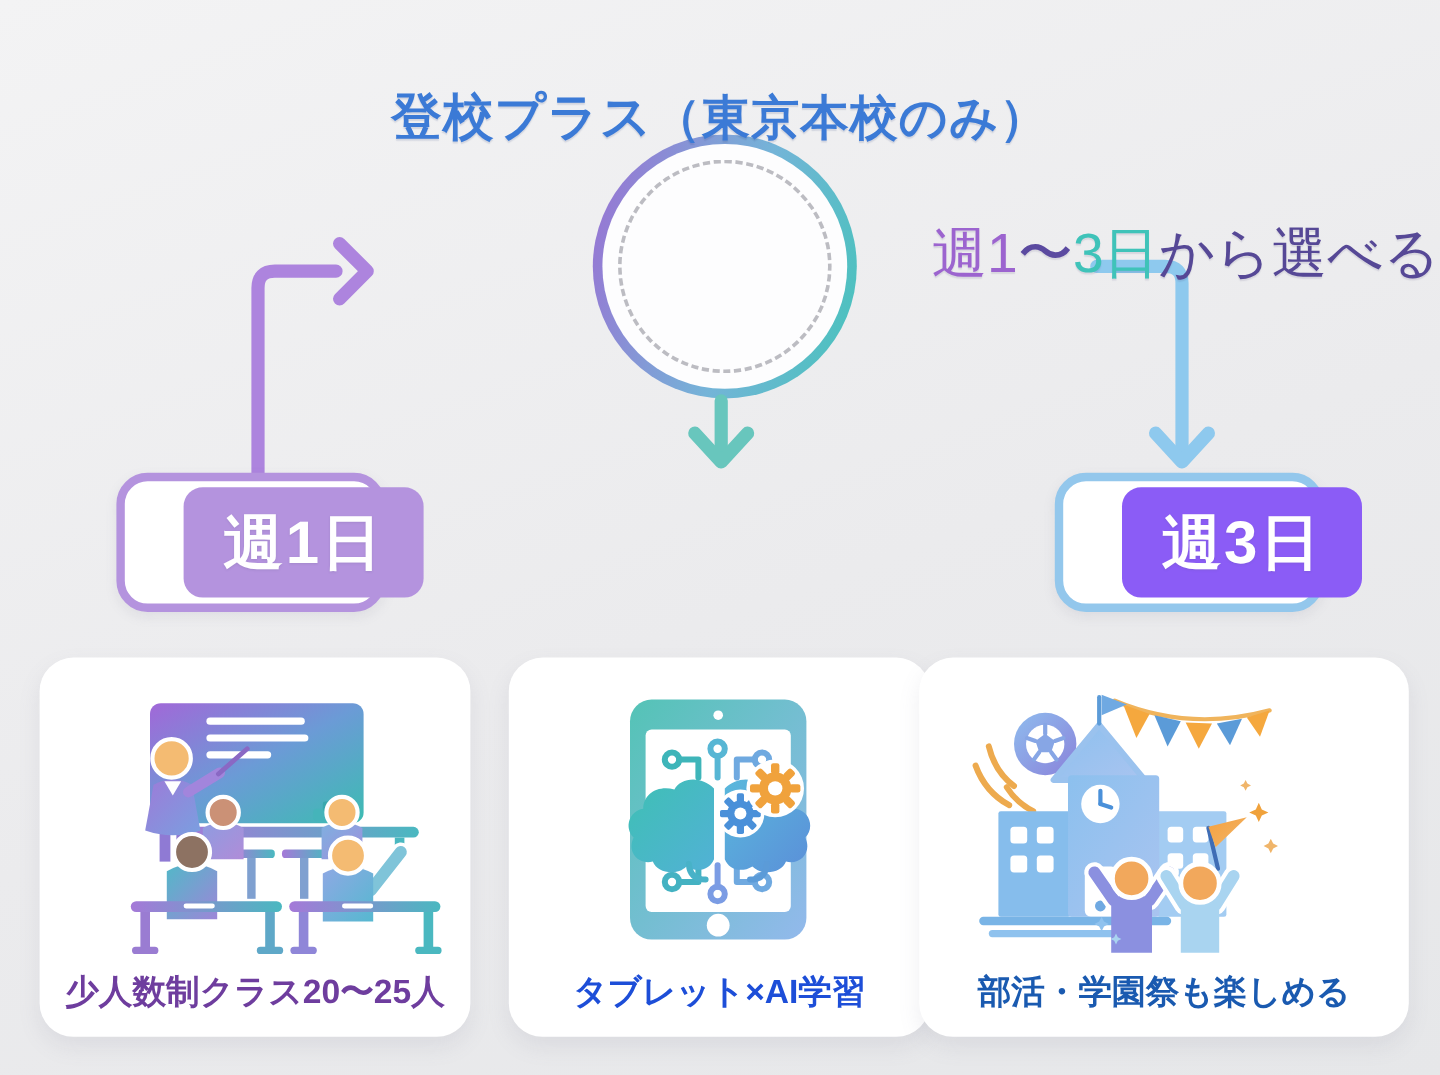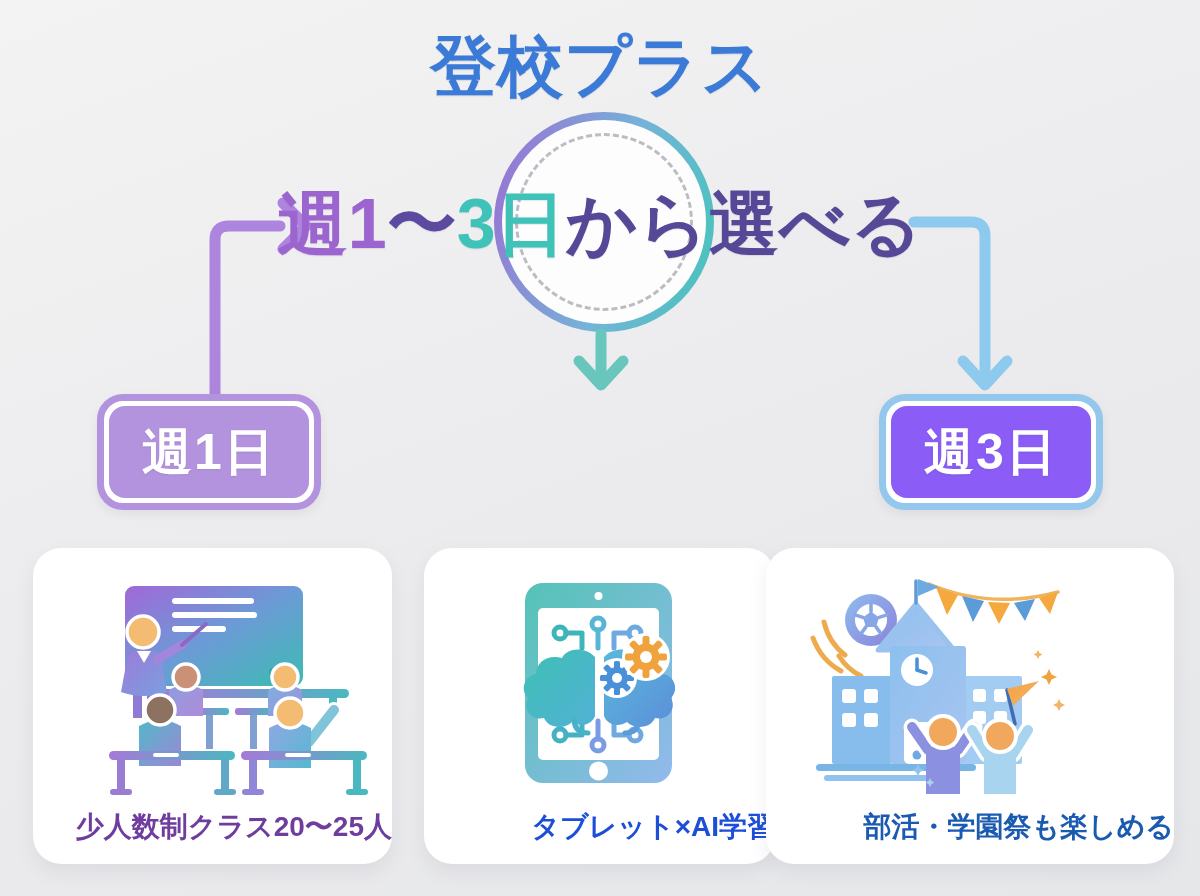--- a/index.html
+++ b/index.html
@@ -12,83 +12,85 @@
   .stage{position:absolute;inset:0;width:1200px;height:896px;}
 
   
   .title{
     position:absolute;top:22px;left:0;width:100%;
     display:flex;justify-content:center;align-items:baseline;
     color:#3b7ad6;font-weight:700;letter-spacing:1px;
     text-shadow:0 1px 1px rgba(40,60,120,.15);
     z-index:5;
   }
-  .title-main{font-size:66px;}
+  .title-main{font-size:42px;margin-top:48px;}
   .title-sub{font-size:40px;}
 
   
   .deco-circle{
     position:absolute;left:494px;top:112px;width:220px;height:220px;border-radius:50%;
     background:linear-gradient(105deg,#9b6fd3 0%,#74b4d8 55%,#45c4ba 100%);
     z-index:1;
   }
   .deco-circle .inner{position:absolute;inset:8px;border-radius:50%;background:#fdfdfe;}
   .deco-circle .dashed{position:absolute;inset:21px;border-radius:50%;border:3.5px dashed #bcbcc2;}
 
   
   .headline{
-    position:absolute;top:186px;left:0;width:100%;text-align:center;
-    font-size:70px;font-weight:700;line-height:1.1;white-space:nowrap;z-index:4;
+    position:absolute;top:186px;left:0;width:100%;text-align:right;
+    font-size:46px;font-weight:400;line-height:1.1;white-space:nowrap;z-index:4;
     text-shadow:0 1px 1px rgba(60,50,110,.12);
   }
   .seg0{color:#9c64cf}.seg1{color:#5b4aa0}.seg2{color:#3fc3b9}.seg3{color:#564896}
 
   .connectors{position:absolute;inset:0;z-index:3;}
 
   
   .opt-box{
     position:absolute;top:394px;width:224px;height:116px;border-radius:26px;
     background:#fff;padding:5px;box-sizing:border-box;z-index:4;
     box-shadow:0 4px 10px rgba(120,120,150,.12);
   }
   .opt-box .fill{
     width:100%;height:100%;border-radius:16px;
     display:flex;align-items:center;justify-content:center;
     color:#fff;font-size:50px;font-weight:700;letter-spacing:2px;
     text-shadow:0 1px 2px rgba(90,90,130,.18);
+    margin-left:44px;
   }
   .opt-purple{left:97px;border:7px solid #b493de;}
   .opt-purple .fill{background:#b493de;}
   .opt-teal{left:490px;border:7px solid #7fccc4;}
   .opt-teal .fill{background:#7fccc4;}
   .opt-blue{left:879px;border:7px solid #93c7ec;}
   .opt-blue .fill{background:#8b5cf6;}
 
   
   .card{
     position:absolute;top:548px;height:316px;background:#fff;border-radius:28px;
     box-shadow:0 8px 18px rgba(120,120,145,.12);z-index:2;
   }
   .card-1{left:33px;width:359px;}
   .card-2{left:424px;width:351px;}
   .card-3{left:766px;width:408px;}
   .card svg.illu{position:absolute;top:10px;left:0;}
   .caption{
-    position:absolute;bottom:18px;left:0;width:100%;text-align:right;
+    position:absolute;bottom:18px;left:0;width:100%;text-align:center;
     font-size:28px;font-weight:700;white-space:nowrap;
   }
   .cap-1{color:#6e3d9e}.cap-2{color:#1d4ed8}.cap-3{color:#1a5ab0}
 </style>
 </head>
 <body>
 
 <div class="stage">
 
   <div class="title">
     <span class="title-main">登校プラス</span>
+      <span class="title-sub">（東京本校のみ）</span>
   </div>
 
   <div class="deco-circle">
     <div class="inner"></div>
     <div class="dashed"></div>
   </div>
 
   <svg class="connectors" width="1200" height="896" viewBox="0 0 1200 896">
     <g fill="none" stroke-linecap="round" stroke-linejoin="round">
       <g stroke="#ad84de" stroke-width="11">

